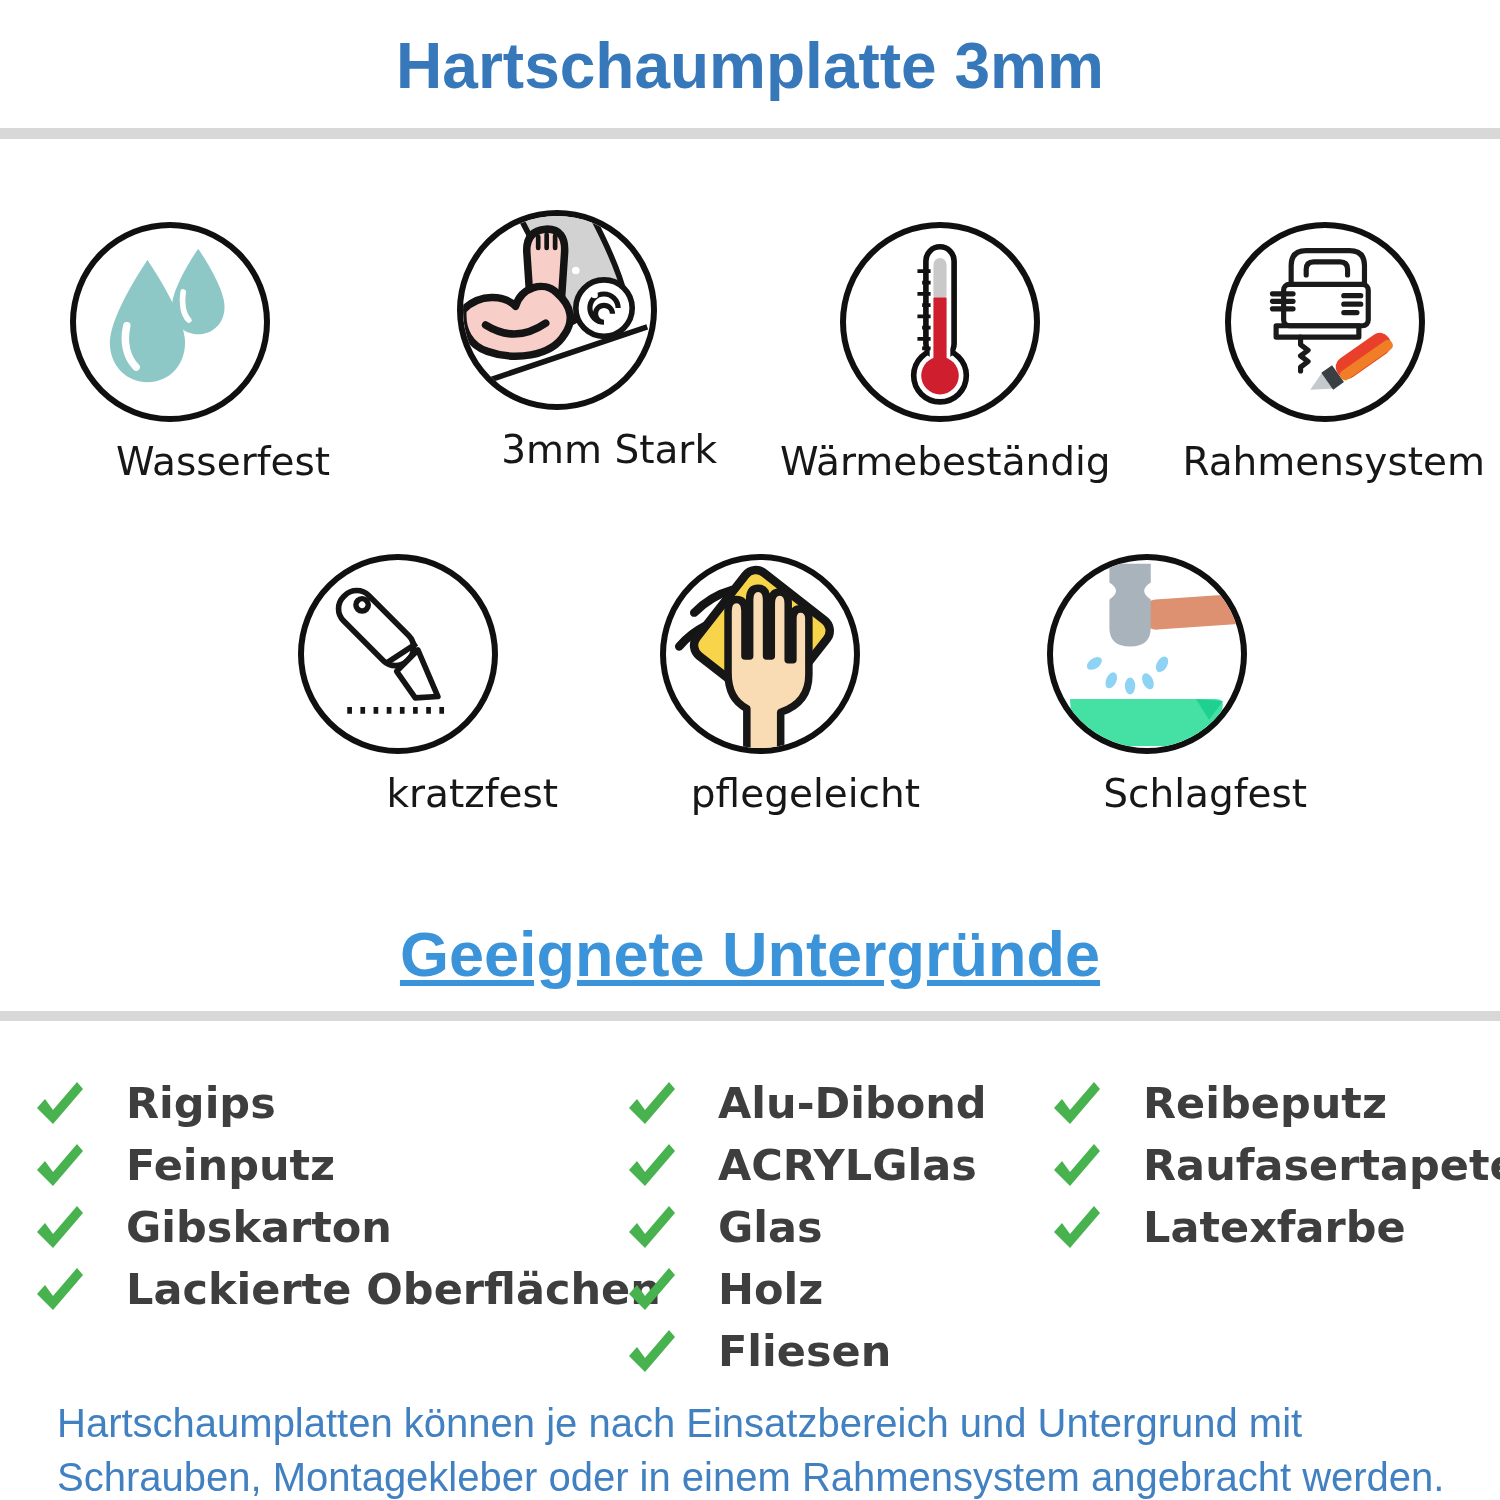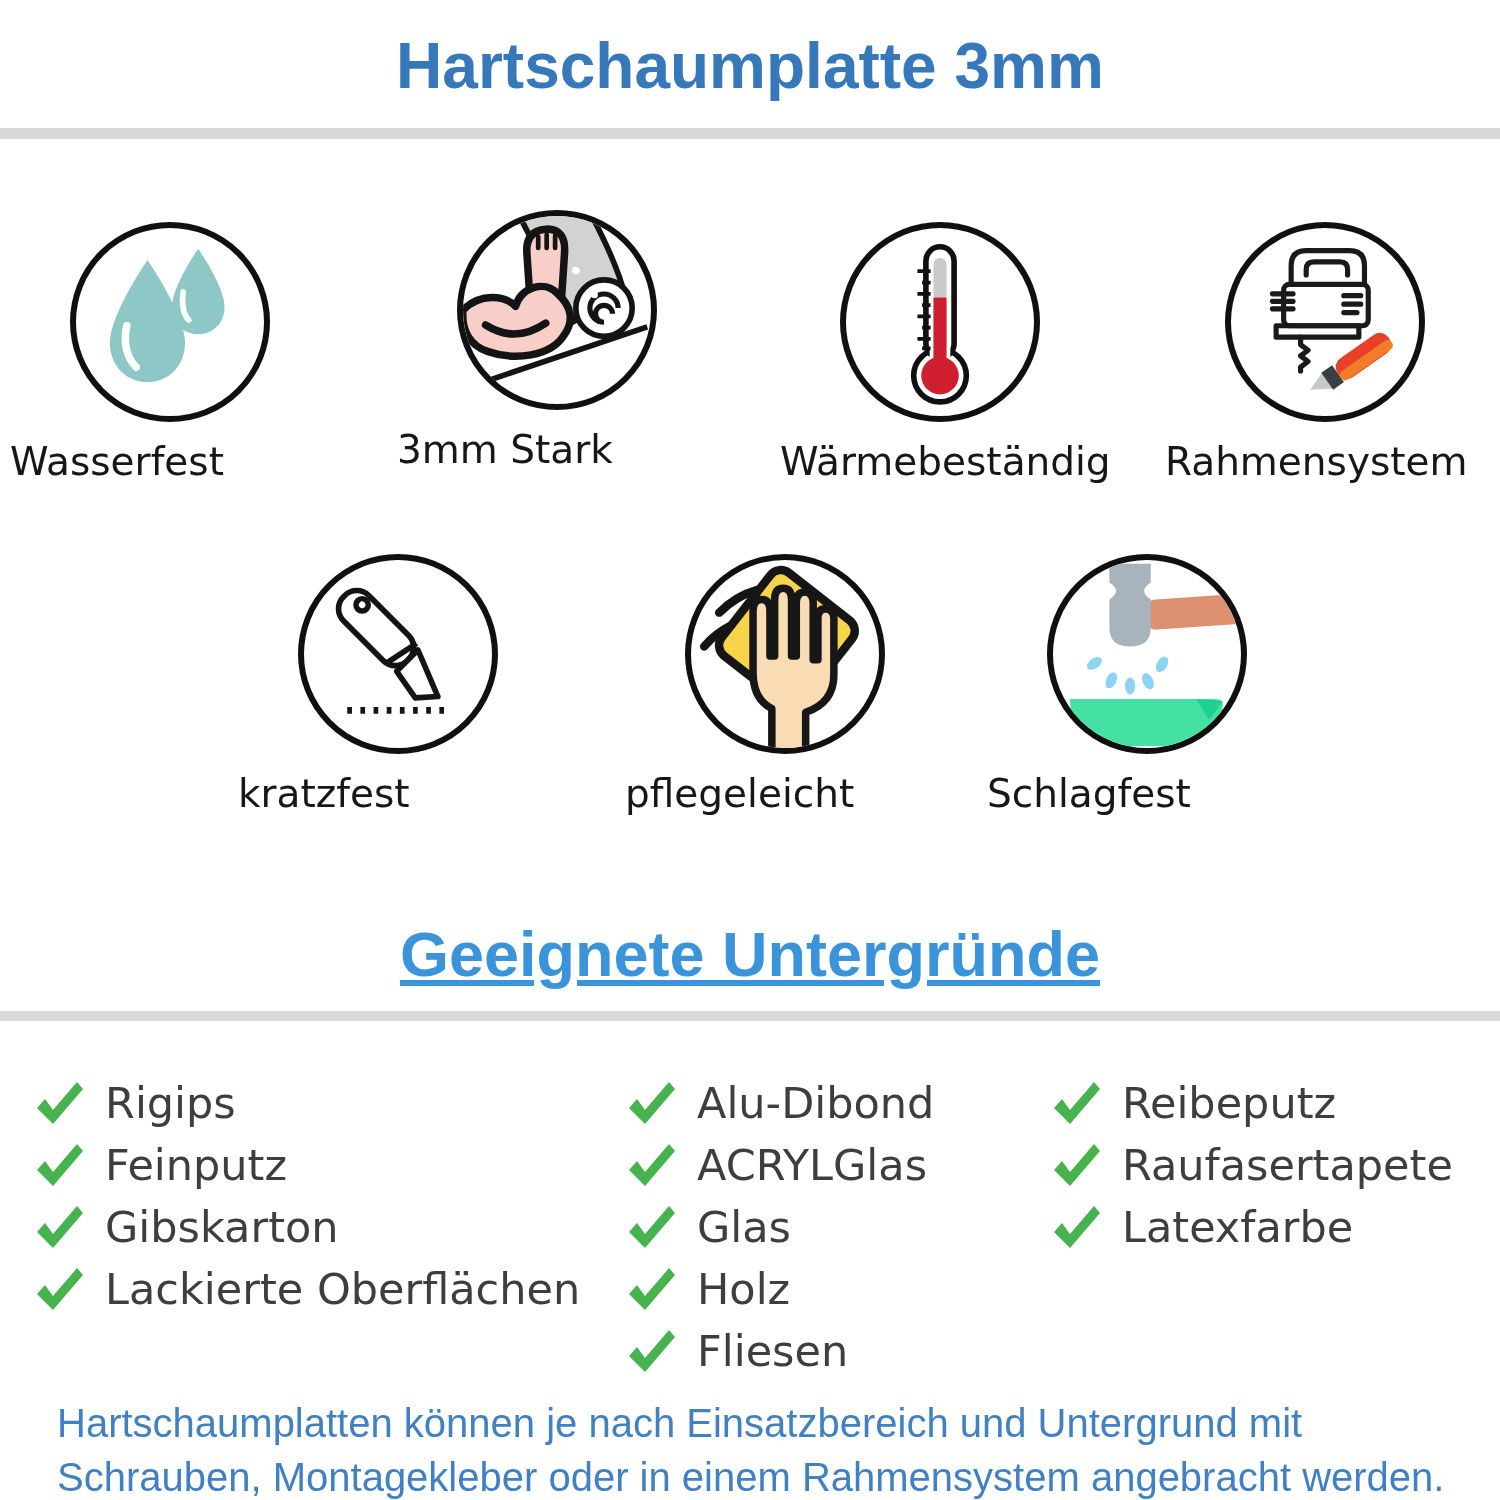--- a/index.html
+++ b/index.html
@@ -16,31 +16,31 @@
   .title{position:absolute;top:30px;left:0;width:1500px;margin:0;text-align:center;
     font-family:"Liberation Sans",sans-serif;font-size:64px;line-height:1.15;font-weight:600;
     color:var(--title-blue);}
   .subtitle{position:absolute;top:918px;left:0;width:1500px;margin:0;text-align:center;
     font-family:"Liberation Sans",sans-serif;font-size:63px;line-height:1.15;font-weight:600;
     color:var(--section-blue);text-decoration:underline;}
   .divider{position:absolute;left:0;width:1500px;background:var(--divider-gray);}
   .d1{top:128px;height:11px;}
   .d2{top:1011px;height:10px;}
 
-  .feature{position:absolute;width:320px;text-align:left;}
+  .feature{position:absolute;width:320px;text-align:right;}
   .circle{width:200px;height:200px;margin:0 auto;border:6px solid #101010;border-radius:50%;
     box-sizing:border-box;overflow:hidden;background:#fff;}
   .circle svg{width:100%;height:100%;display:block;}
   .flabel{margin-top:17px;font-size:39px;font-weight:500;color:var(--label-text);white-space:nowrap;}
 
   .col{position:absolute;top:1072px;}
   .col1{left:35px;} .col2{left:627px;} .col3{left:1052px;}
   .check-row{display:flex;align-items:center;height:62px;}
   .check-row svg{width:50px;height:46px;flex:0 0 auto;}
-  .check-row .item{margin-left:20px;font-size:43px;font-weight:400;color:var(--list-text);white-space:nowrap;}
+  .check-row .item{margin-left:41px;font-size:43px;font-weight:700;color:var(--list-text);white-space:nowrap;}
 
   .footer{position:absolute;left:57px;top:1396px;font-family:"Liberation Sans",sans-serif;
     font-size:40px;font-weight:500;line-height:1.35;color:var(--footer-blue);white-space:nowrap;}
 
   
   .f-teal{fill:var(--drop-teal);} .f-pink{fill:var(--muscle-pink);} .f-red{fill:var(--thermo-red);}
   .f-yellow{fill:var(--cloth-yellow);} .f-skin{fill:var(--hand-skin);} .f-hgray{fill:var(--hammer-gray);}
   .f-salmon{fill:var(--handle-salmon);} .f-iblue{fill:var(--impact-blue);} .f-green{fill:var(--surface-green);}
   .f-check{fill:var(--check-green);}
 </style>
@@ -129,21 +129,21 @@
           <circle cx="36" cy="90" r="6.5" fill="none"></circle>
           <path d="M106 78 L98 116" fill="none"></path>
           <polygon points="112,82 162,102 146,120 112,114"></polygon>
         </g>
         <path d="M46 160 H158" stroke="#141414" stroke-width="7" stroke-dasharray="5 9" fill="none"></path>
       </svg>
     </div>
     <div class="flabel">kratzfest</div>
   </div>
 
-  <div class="feature" style="left:625px;top:554px">
+  <div class="feature" style="left:600px;top:554px">
     <div class="circle">
       <svg viewBox="0 0 200 200" aria-hidden="true">
         <path d="M30 56 Q48 38 70 32" stroke="#141414" stroke-width="9" fill="none" stroke-linecap="round"></path>
         <path d="M14 92 Q26 78 42 70" stroke="#141414" stroke-width="9" fill="none" stroke-linecap="round"></path>
         <g transform="rotate(38 100 84)">
           <rect class="f-yellow" x="46" y="26" width="110" height="112" rx="14" stroke="#161616" stroke-width="9"></rect>
         </g>
         <path class="f-skin" d="M66 120 L66 54 Q66 42 75 42 Q84 42 84 54 L84 102 L89 102 L89 42 Q89 30 98 30 Q107 30 107 42 L107 102 L112 102 L112 46 Q112 34 121 34 Q130 34 130 46 L130 106 L135 106 L135 62 Q135 52 143 52 Q152 52 152 62 L152 122 Q152 152 122 162 L122 205 L86 205 L86 158 Q66 148 66 120 Z" stroke="#171717" stroke-width="8" stroke-linejoin="round"></path>
       </svg>
     </div>

